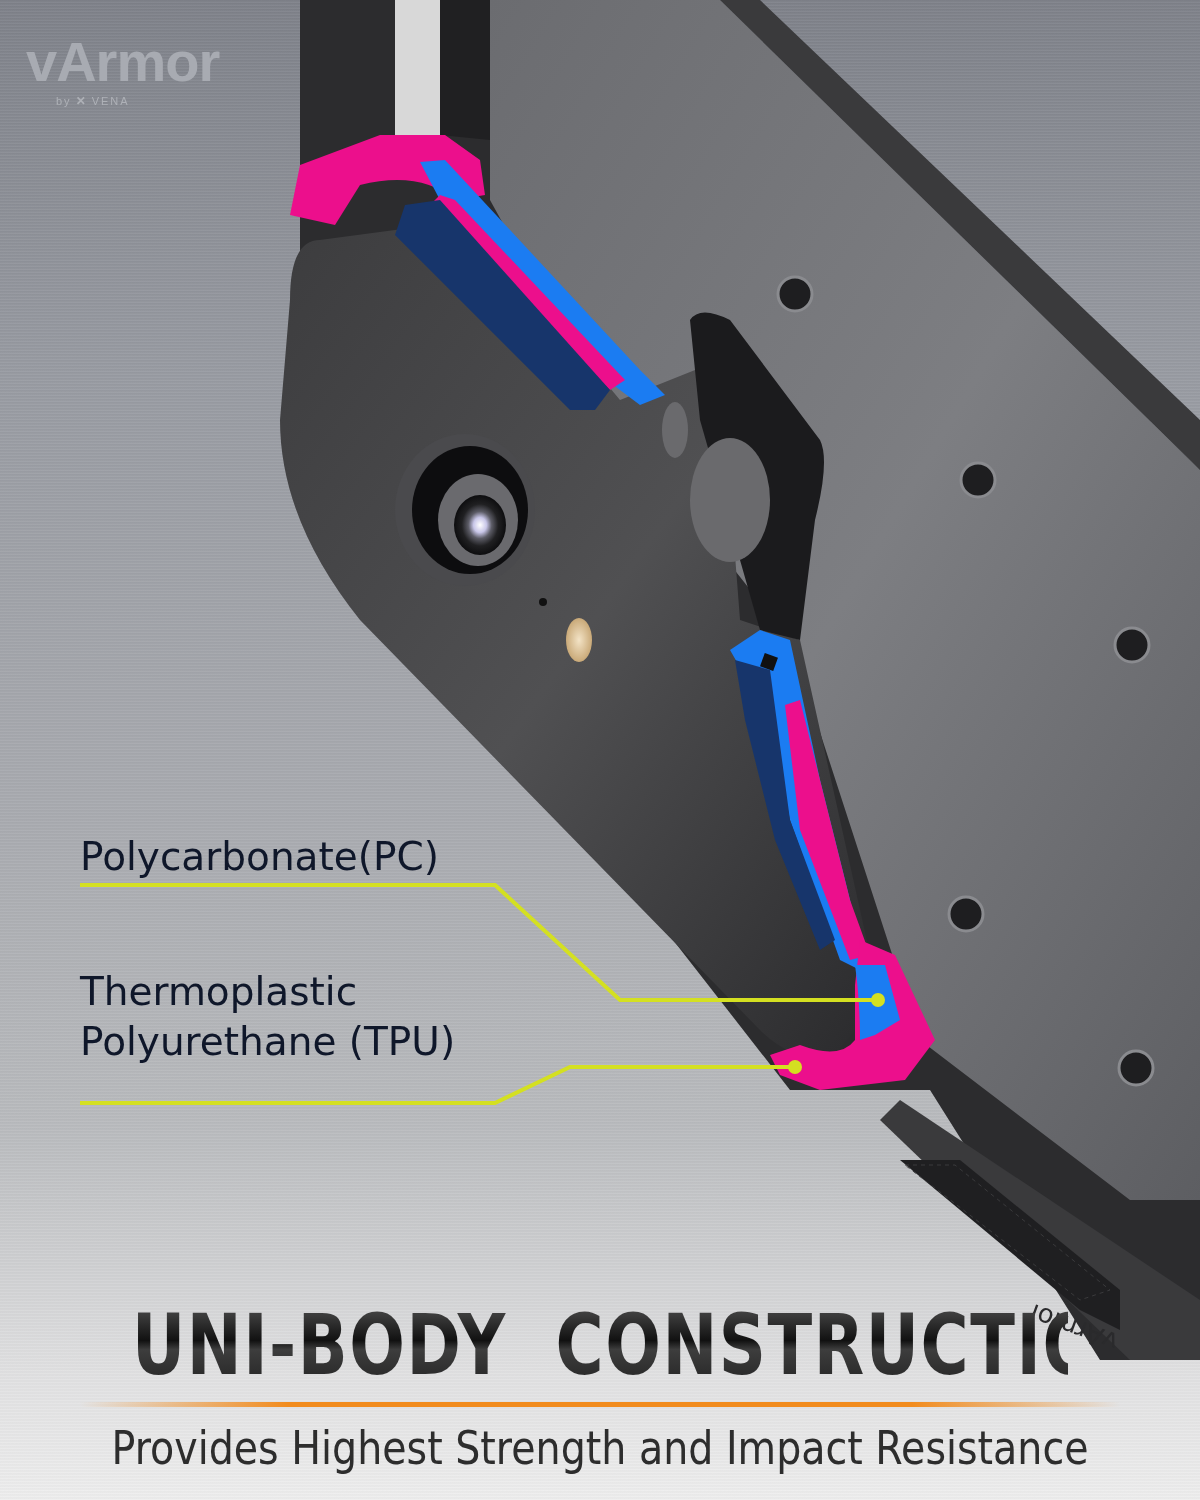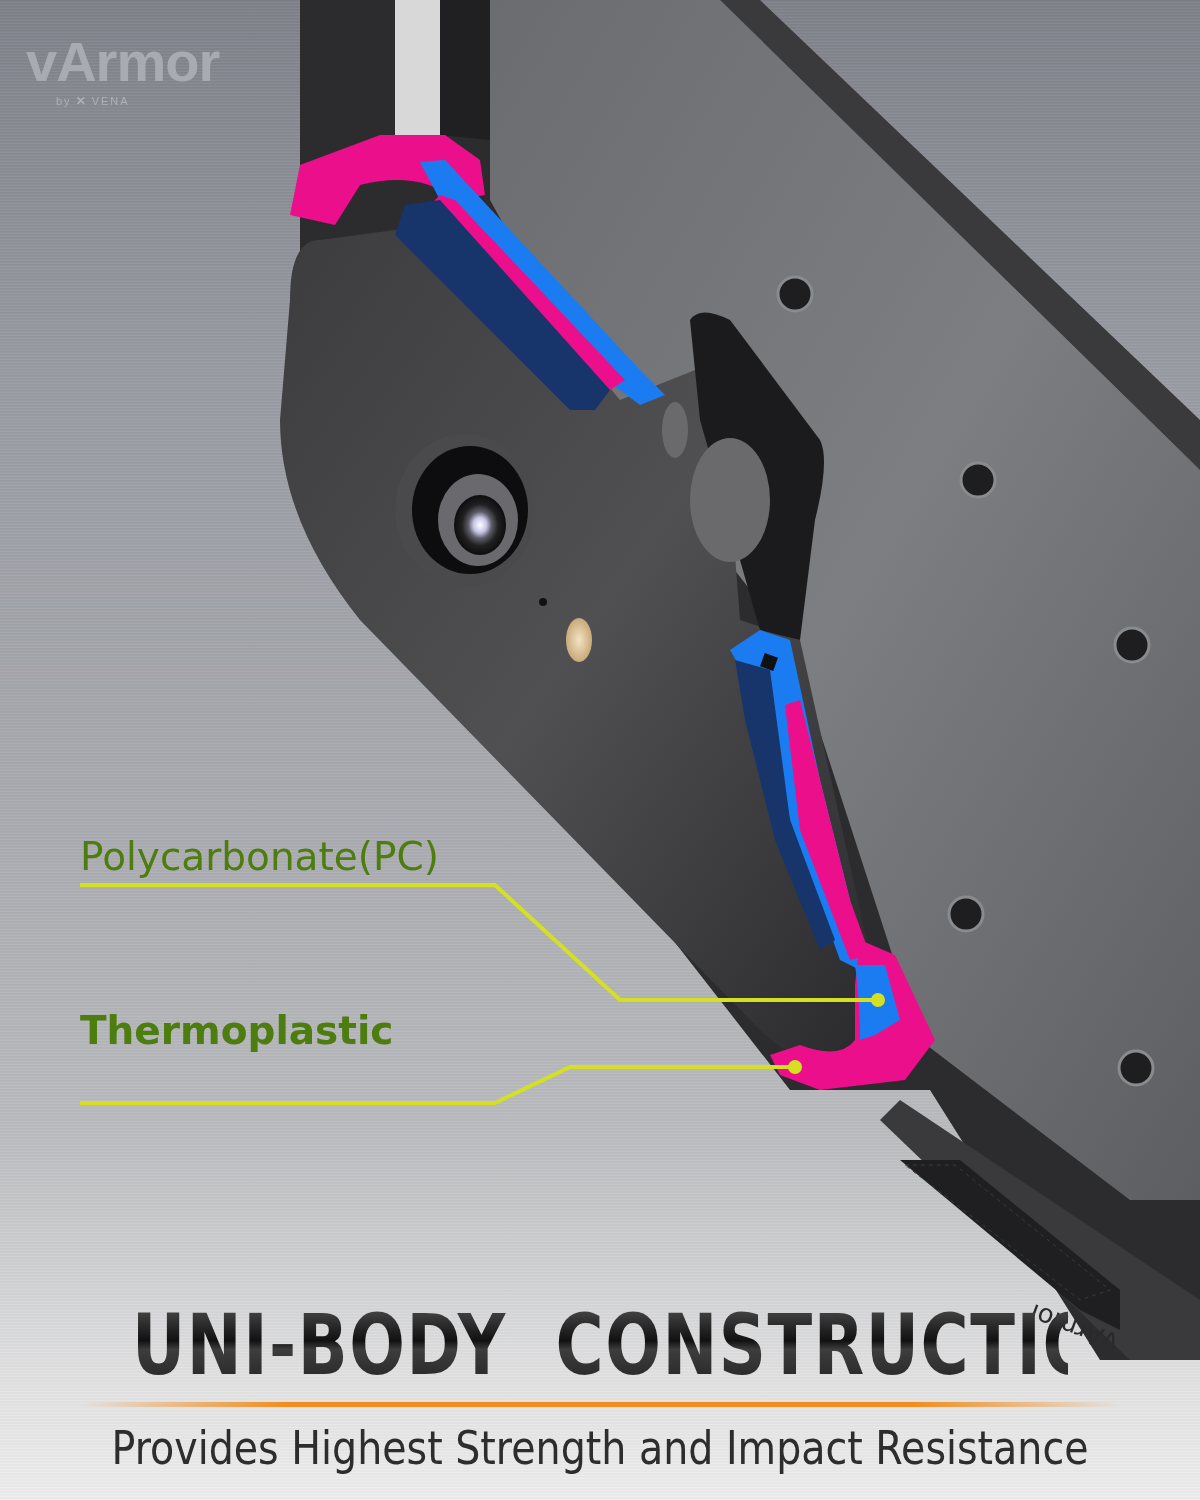--- a/index.html
+++ b/index.html
@@ -10,24 +10,24 @@
       repeating-linear-gradient(0deg, rgba(255,255,255,0.05) 0px, rgba(255,255,255,0.05) 1px, rgba(0,0,0,0.04) 2px, rgba(0,0,0,0) 3px),
       linear-gradient(180deg, #7e8189 0%, #989ba2 25%, #a9abb0 55%, #b9bbbe 75%, #e2e2e3 92%, #eeeeee 100%);
   }
   .scene { position:absolute; inset:0; }
   .logo { position:absolute; left:26px; top:34px; }
   .logo-main { font-family:"Liberation Sans", sans-serif; font-weight:bold; font-size:56px; color:#a8abb2;
     letter-spacing:-1px; line-height:1; }
   .logo-sub { position:absolute; left:30px; top:60px; font-size:11px; color:#aeb1b7; letter-spacing:2px;
     display:flex; align-items:center; gap:4px; white-space:nowrap;justify-content:space-between; }
   .logo-sub .x { font-weight:bold; font-size:12px; }
-  .label { position:absolute; color:#4d7c0f; font-family:"DejaVu Sans", sans-serif; font-size:39px;
+  .label { position:absolute; color:#0f172a; font-family:"DejaVu Sans", sans-serif; font-size:39px;
     line-height:50px; white-space:nowrap; }
   .label-pc { left:80px; top:832px; }
-  .label-tpu { left:80px; top:1006px;font-weight:bold; }
+  .label-tpu { left:80px; top:967px; }
   .headline { position:absolute; left:0; right:0; top:1300px; text-align:center;
     font-family:"DejaVu Sans", sans-serif; font-weight:bold; font-size:84px; letter-spacing:2px;
     transform:scaleX(0.78); transform-origin:center; line-height:90px;
     color:#2b2b2d;
     background:linear-gradient(180deg,#555 0%,#111 45%,#3d3d3d 55%,#222 100%);
     -webkit-background-clip:text; background-clip:text; -webkit-text-fill-color:transparent; }
   .rule { position:absolute; left:80px; width:1040px; top:1402px; height:5px;
     background:linear-gradient(90deg, rgba(242,140,30,0) 0%, #f28c1e 20%, #f28c1e 80%, rgba(242,140,30,0) 100%); }
   .subline { position:absolute; left:0; right:0; top:1418px; text-align:center;
     font-family:"DejaVu Sans", sans-serif; font-size:46px; color:#2d2d2d; line-height:60px;
@@ -141,17 +141,18 @@
   <div class="logo-sub">
     <span>by</span>
     <span class="x">✕</span>
     <span>VENA</span>
   </div>
 </div>
 
 <div class="label label-pc">Polycarbonate(PC)</div>
 <div class="label label-tpu">
   <div>Thermoplastic</div>
+  <div>Polyurethane (TPU)</div>
 </div>
 
 <div class="headline" style="white-space:pre;">UNI-BODY  CONSTRUCTION</div>
 <div class="rule"></div>
 <div class="subline">Provides Highest Strength and Impact Resistance</div>
 
 </body></html>

